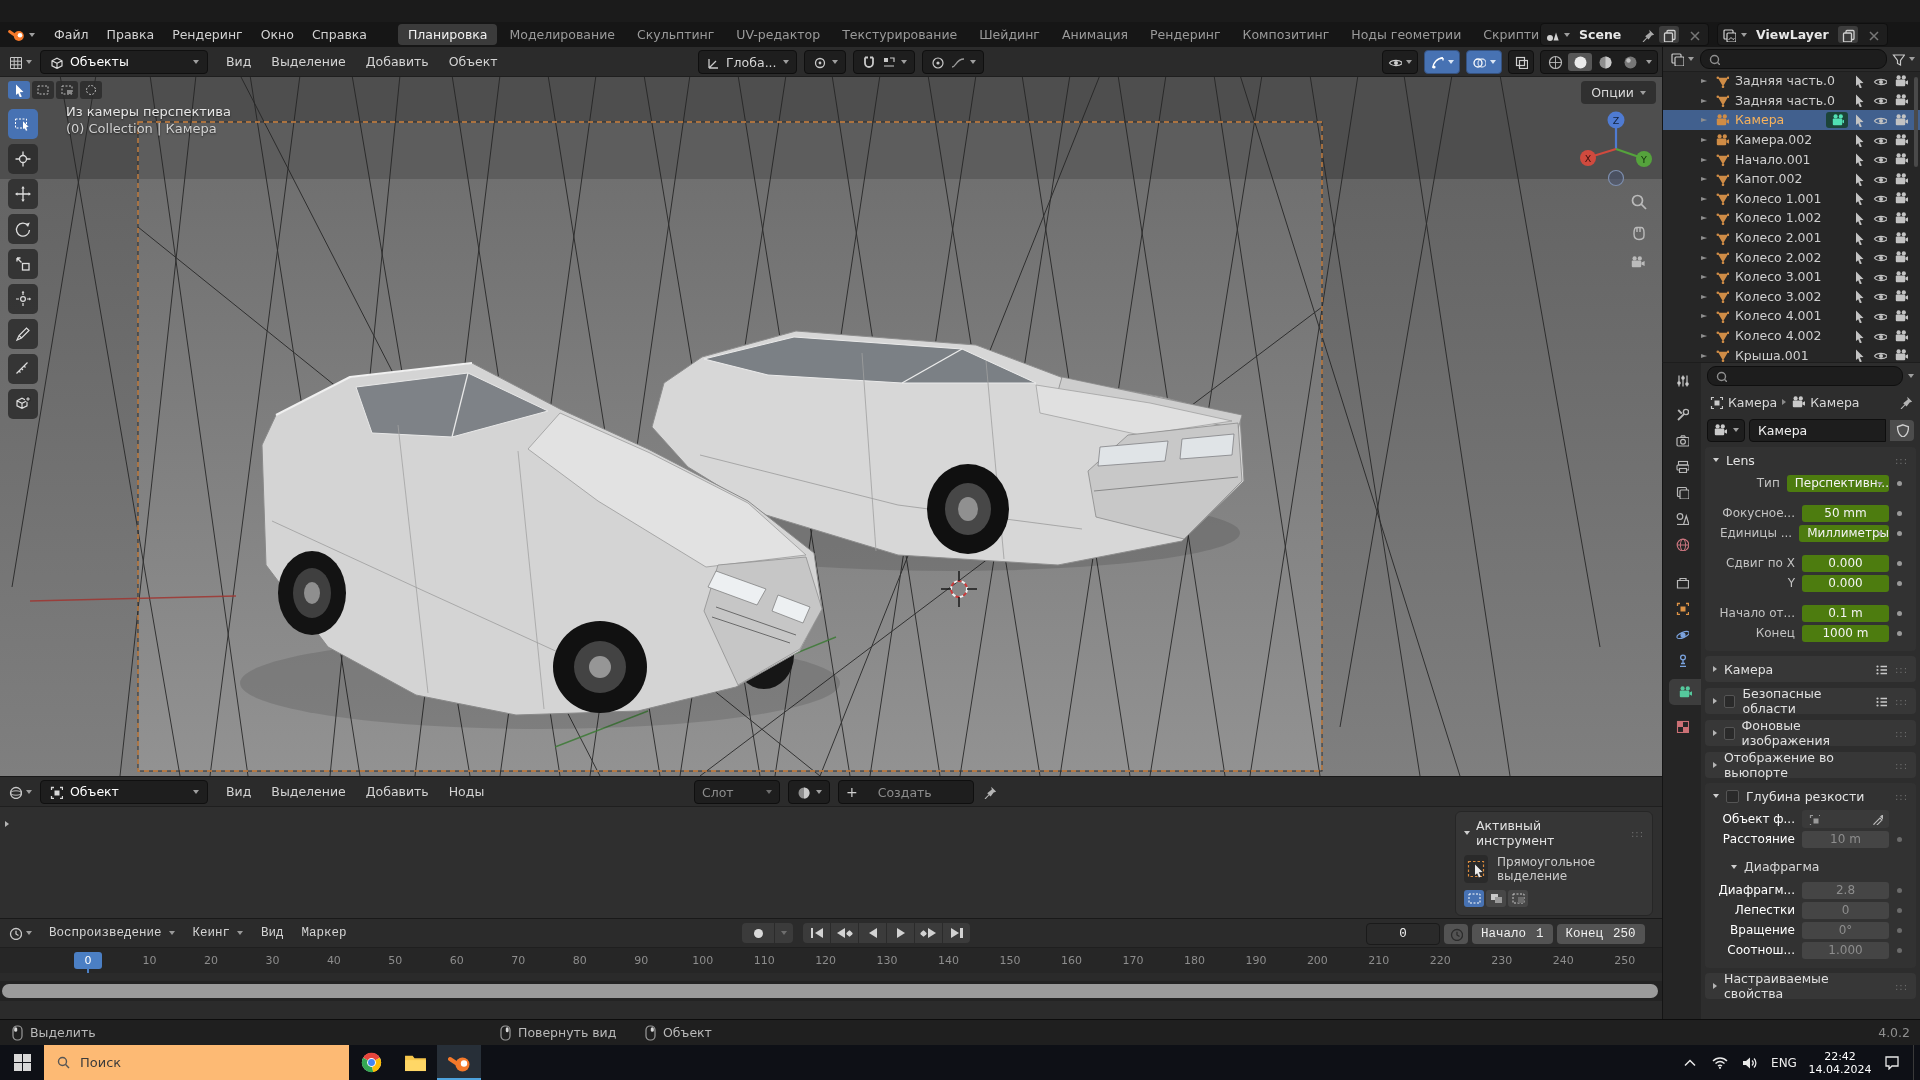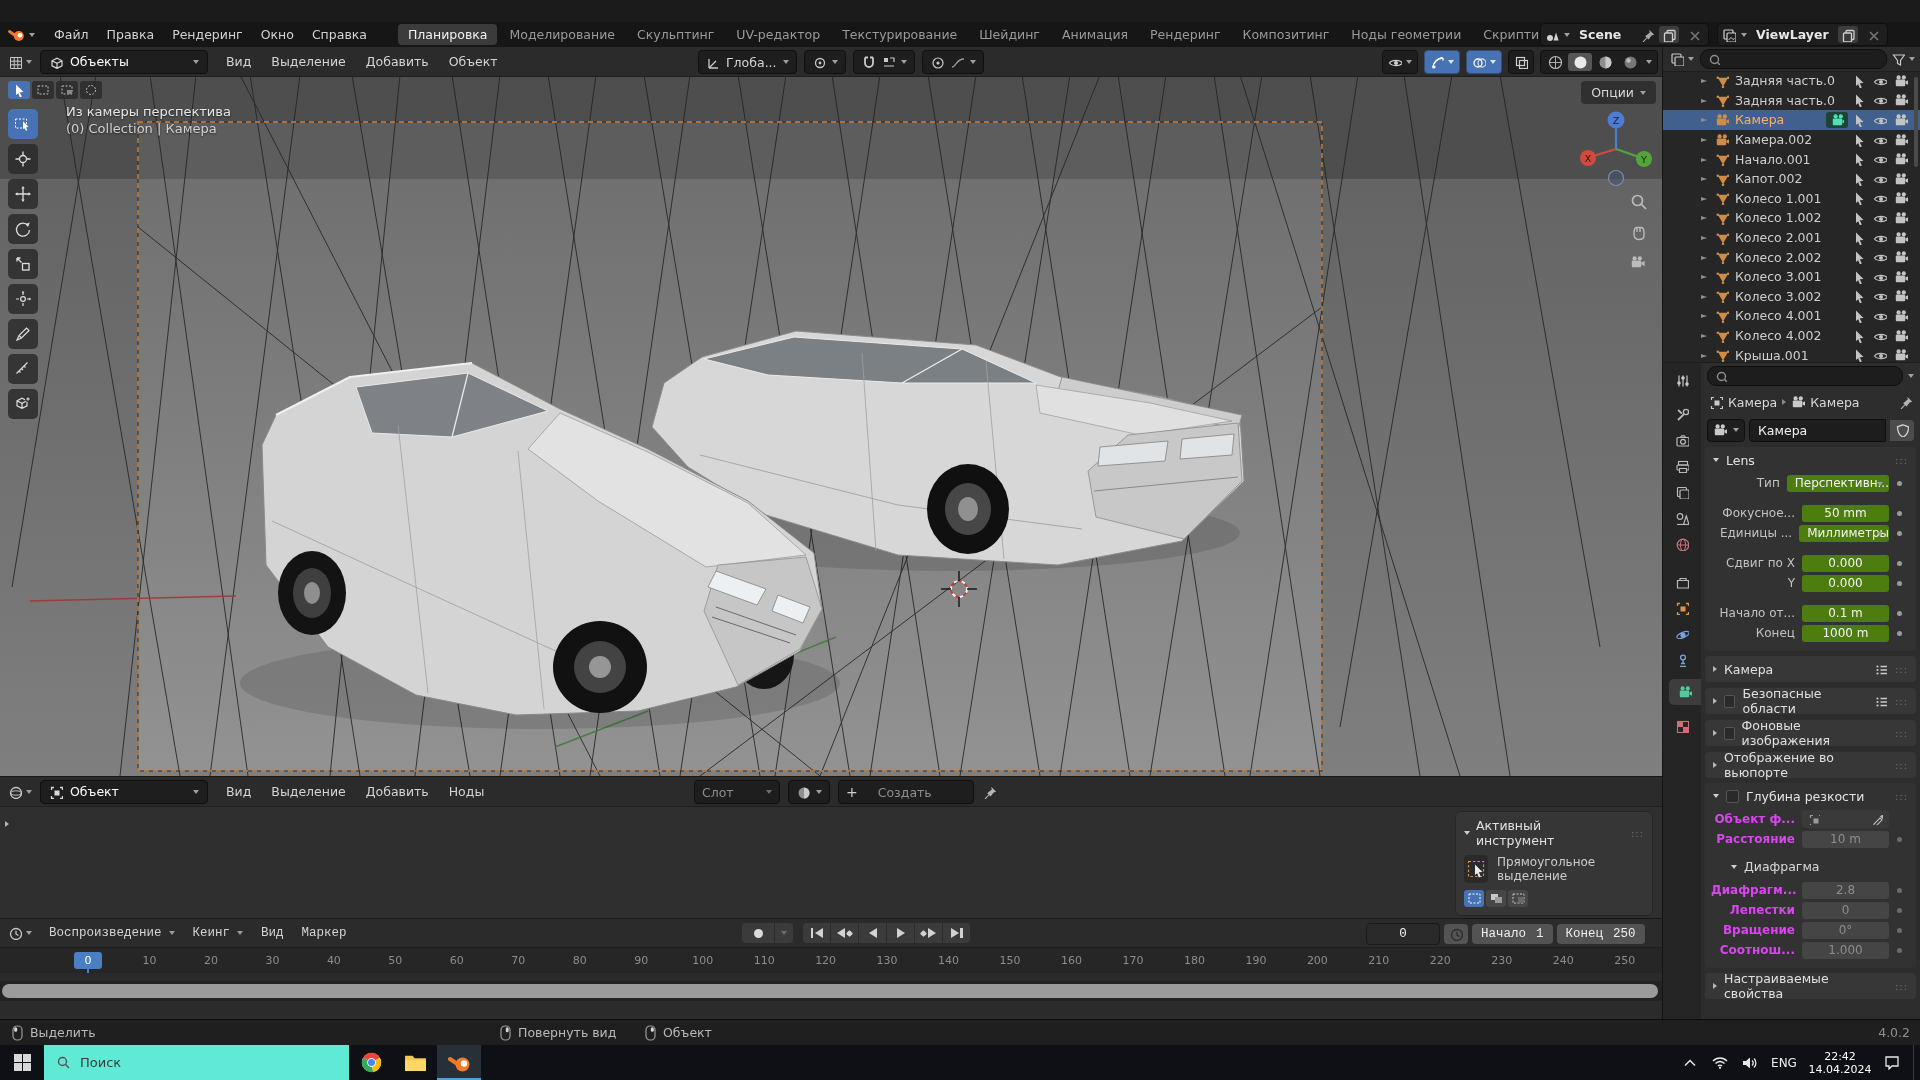--- a/index.html
+++ b/index.html
@@ -140,36 +140,36 @@
   .pr-val{flex:1;height:17px;background:#4d7c0f;border-radius:3px;display:flex;align-items:center;justify-content:center;color:#f4f4f4;font-size:12px;position:relative;}
   .pr[data-kind="dropdown"] .pr-val{justify-content:flex-start;padding-left:8px;}
   .pr .cvv{display:none;position:absolute;right:6px;top:7px;}
   .pr[data-kind="dropdown"] .cvv{display:block;}
   .pr-dot{width:5px;height:5px;border-radius:50%;background:#9a9a9a;margin:0 8px 0 8px;flex:0 0 auto;}
   .pp-col{height:26px;background:#373737;border-radius:4px;margin:3px 4px;display:flex;align-items:center;gap:7px;padding:0 8px;color:#e0e0e0;}
   .pp-cb{display:none;width:11px;height:11px;background:#2a2a2a;border:1px solid #555;border-radius:2px;}
   .pp-col[data-cb="true"] .pp-cb{display:inline-block;}
   .pp-col .i-list{visibility:hidden;}
   .pp-col[data-list="true"] .i-list{visibility:visible;}
-  .grayed .pr-lab{color:#d946ef;font-weight:bold;}
+  .grayed .pr-lab{color:#ffffff;}
   .grayed .pr-val{background:#454545;color:#8d8d8d;}
   .grayed .pr-dot{background:#6b6b6b;}
   .objfld{flex:1;height:18px;background:#3a3a3a;border-radius:3px;display:flex;align-items:center;padding:0 6px;color:#9a9a9a;}
   .subh{display:flex;align-items:center;gap:7px;color:#d8d8d8;margin:10px 0 6px 26px;}
   
   .statusbar{left:0;top:1019px;width:1920px;height:26px;background:#1f1f1f;border-top:1px solid #0c0c0c;box-sizing:border-box;}
   .sb-hint{position:absolute;top:0;height:100%;display:flex;align-items:center;gap:7px;color:#b9b9b9;}
   .sb-hint:nth-child(1){left:12px;}
   .sb-hint:nth-child(2){left:500px;}
   .sb-hint:nth-child(3){left:645px;}
   .sb-ver{position:absolute;right:10px;top:0;height:100%;display:flex;align-items:center;color:#8f8f8f;}
   
   .taskbar{left:0;top:1045px;width:1920px;height:35px;background:#0e1016;display:flex;align-items:center;}
   .startbtn{width:44px;height:35px;display:flex;align-items:center;justify-content:center;}
-  .tsearch{width:305px;height:35px;background:#5eead4;display:flex;align-items:center;gap:9px;padding:0 12px;box-sizing:border-box;color:#3b3b3b;font-size:13px;}
+  .tsearch{width:305px;height:35px;background:#fdba74;display:flex;align-items:center;gap:9px;padding:0 12px;box-sizing:border-box;color:#3b3b3b;font-size:13px;}
   .tapp{width:44px;height:35px;display:flex;align-items:center;justify-content:center;}
   .tapp.active{background:#272f38;box-shadow:inset 0 -2px 0 #4ea3dd;}
   .tray{margin-left:auto;display:flex;align-items:center;gap:0;}
   .trayic{width:30px;height:35px;display:flex;align-items:center;justify-content:center;color:#e8e8e8;}
   .lang{color:#eee;font-size:12px;width:38px;text-align:center;}
   .clockblk{width:74px;text-align:center;color:#fff;font-size:11px;line-height:13px;}
   .showdesk{width:6px;height:35px;border-left:1px solid #3a3a3a;margin-left:6px;}
 </style>
 </head>
 <body>

